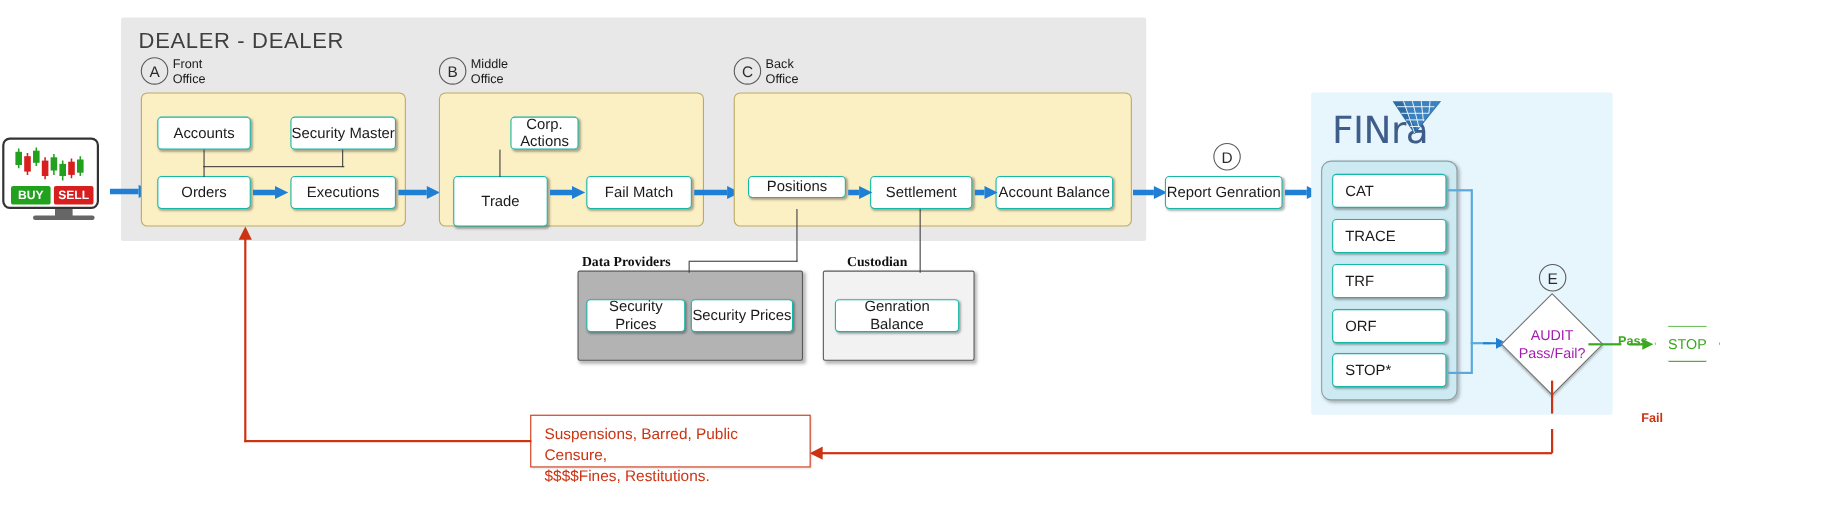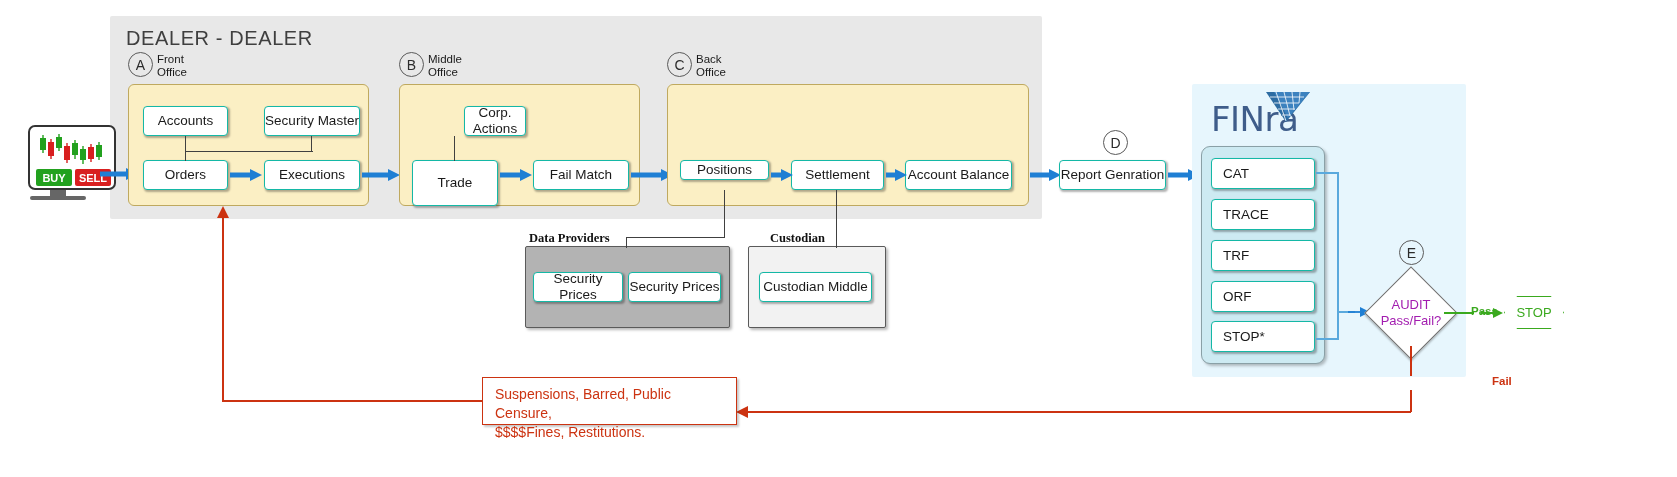--- a/index.html
+++ b/index.html
@@ -173,21 +173,21 @@
   .btn-sell{ background: #d81f1f; }
 </style>
 </head>
 <body>
 
 <div id="canvas">
 
   <div class="bd-band" style="left:110px; top:16px; width:932px; height:203px;"></div>
   <div class="bd-title" style="left:126px; top:27px;">DEALER - DEALER</div>
 
-  <div class="monitor" style="left:28px; top:125px; width:88px; height:65px;">
+  <div class="monitor" style="left:2px; top:125px; width:88px; height:65px;">
     <svg width="84" height="40" style="position:absolute; left:0; top:2px;">
       <g stroke-width="1.4">
         <line x1="13" y1="6" x2="13" y2="24" stroke="#22a11e"></line>
         <rect x="10" y="9" width="6" height="12" fill="#22a11e"></rect>
         <line x1="21" y1="10" x2="21" y2="30" stroke="#d81f1f"></line>
         <rect x="18" y="13" width="6" height="14" fill="#d81f1f"></rect>
         <line x1="29" y1="5" x2="29" y2="22" stroke="#22a11e"></line>
         <rect x="26" y="8" width="6" height="11" fill="#22a11e"></rect>
         <line x1="37" y1="14" x2="37" y2="34" stroke="#d81f1f"></line>
         <rect x="34" y="17" width="6" height="14" fill="#d81f1f"></rect>
@@ -284,21 +284,21 @@
   <div class="group-frame" style="left:525px; top:246px; width:205px; height:82px; background:#b3b3b3;"></div>
   <div class="node" style="left:533px; top:272px; width:90px; height:30px;">Security Prices</div>
   <div class="node" style="left:628px; top:272px; width:93px; height:30px;">Security Prices</div>
 
   <div class="line-thin" style="left:626px; top:238px; width:1.2px; height:10px;"></div>
   <div class="line-thin" style="left:626px; top:237px; width:99px; height:1.2px;"></div>
   <div class="line-thin" style="left:724px; top:190px; width:1.2px; height:48px;"></div>
 
   <div class="group-title" style="left:750px; top:231px;margin-left:20px;">Custodian</div>
   <div class="group-frame" style="left:748px; top:246px; width:138px; height:82px; background:#f2f2f2;"></div>
-  <div class="node" style="left:759px; top:272px; width:113px; height:30px;">Custodian Middle</div>
+  <div class="node" style="left:759px; top:272px; width:113px; height:30px;">Genration Balance</div>
   <div class="line-thin" style="left:836px; top:190px; width:1.2px; height:58px;"></div>
 
   <svg style="position:absolute; left:1030px; top:167px;" width="31" height="16">
     <line x1="0" y1="8" x2="19" y2="8" stroke="#1f7fd4" stroke-width="5"></line>
     <polygon points="19,2 31,8 19,14" fill="#1f7fd4"></polygon>
   </svg>
   <div class="tag-circle" style="position:absolute; left:1103px; top:130px;">D</div>
   <div class="node" style="left:1059px; top:160px; width:107px; height:30px;">Report Genration</div>
   <svg style="position:absolute; left:1168px; top:167px;" width="32" height="16">
     <line x1="0" y1="8" x2="20" y2="8" stroke="#1f7fd4" stroke-width="5"></line>

